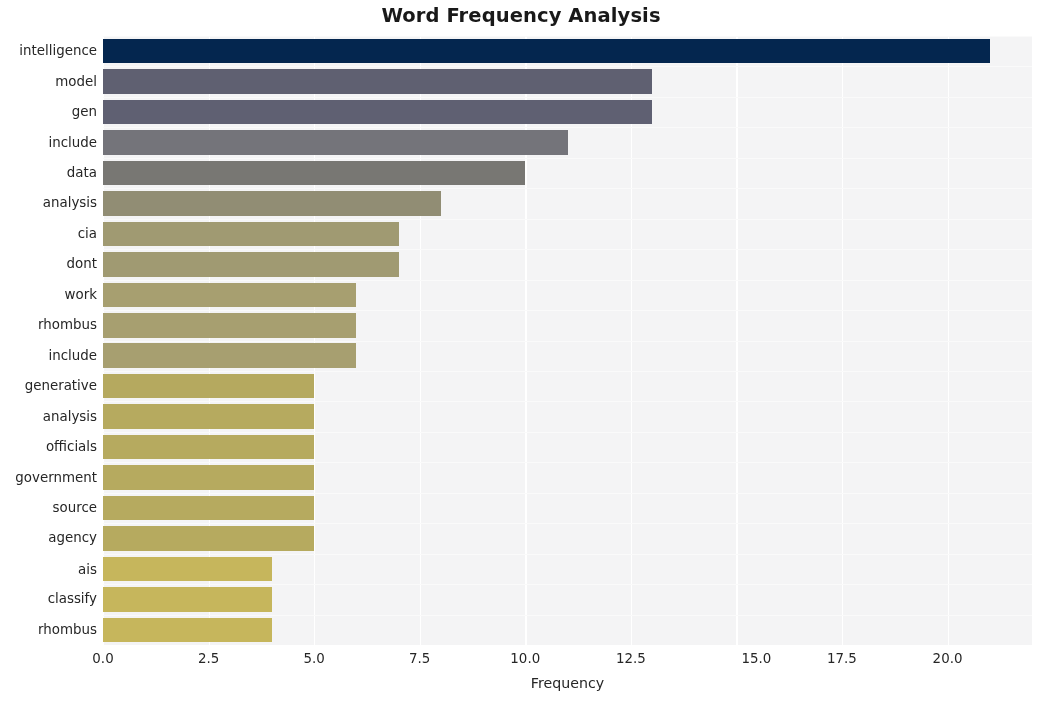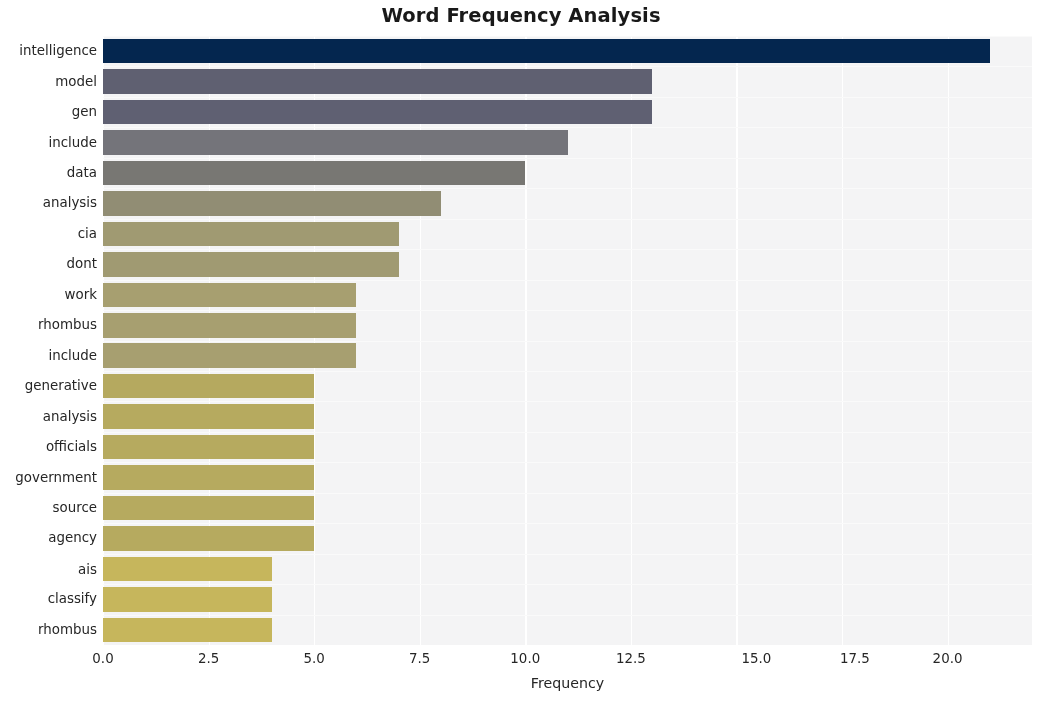--- a/index.html
+++ b/index.html
@@ -254,19 +254,19 @@
       <div class="ytick" style="top: 586.775px;">rhombus</div>
     </div>
   <div id="xtick-labels">
       <div class="xtick" style="left: 103px;">0.0</div>
       <div class="xtick" style="left: 208.568px;">2.5</div>
       <div class="xtick" style="left: 314.136px;">5.0</div>
       <div class="xtick" style="left: 419.705px;">7.5</div>
       <div class="xtick" style="left: 525.273px;">10.0</div>
       <div class="xtick" style="left: 630.841px;">12.5</div>
       <div class="xtick" style="left: 736.409px; margin-left: 20px;">15.0</div>
-      <div class="xtick" style="left: 841.977px; margin-left: 13px;">17.5</div>
+      <div class="xtick" style="left: 841.977px;">17.5</div>
       <div class="xtick" style="left: 947.545px;">20.0</div>
     </div>
 
   <div id="xaxis-label">Frequency</div>
 
 </div>
 
 </body></html>

